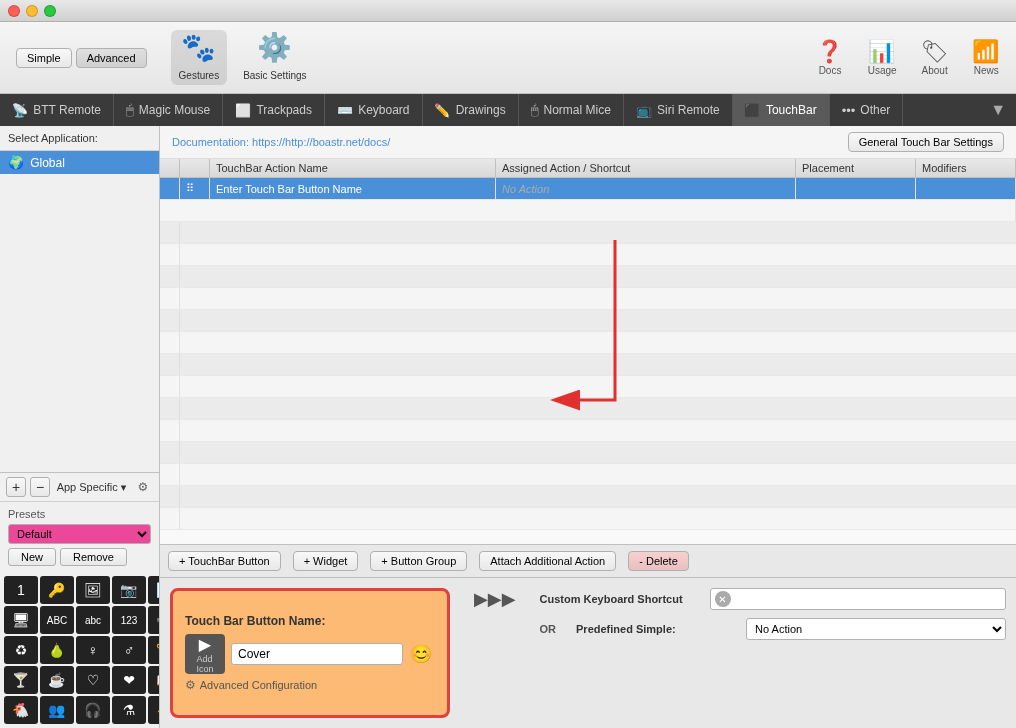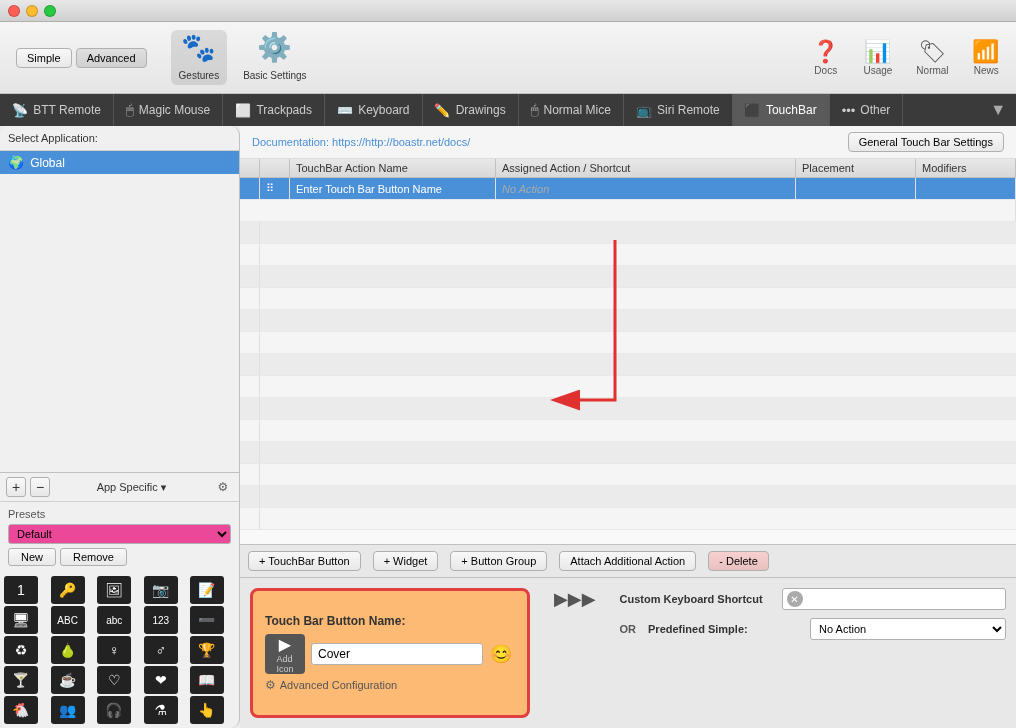--- a/index.html
+++ b/index.html
@@ -131,27 +131,26 @@
     }
 
     
     .main-layout {
       display: flex;
       height: calc(728px - 22px - 72px - 32px);
     }
 
     
     .sidebar {
-      width: 240px;
+      width: 160px;
       background: #f0f0f0;
       border-right: 1px solid #c0c0c0;
       display: flex;
       flex-direction: column;
       overflow: hidden;
-      border-radius: 9px;
     }
     .sidebar-header {
       padding: 6px 8px;
       font-size: 11px;
       color: #333;
       border-bottom: 1px solid #d0d0d0;
     }
     .sidebar-item {
       padding: 4px 8px;
       display: flex;
@@ -423,21 +422,21 @@
     
     .right-config {
       display: flex;
       flex-direction: column;
       gap: 8px;
       flex: 1;
     }
     .config-row {
       display: flex;
       align-items: center;
-      gap: 12px;
+      gap: 20px;
     }
     .config-label {
       font-size: 11px;
       font-weight: 600;
       color: #333;
       min-width: 150px;
     }
     .shortcut-input {
       flex: 1;
       height: 22px;
@@ -509,21 +508,21 @@
     <div class="toolbar-right-item">
       <span class="icon">❓</span>
       <span>Docs</span>
     </div>
     <div class="toolbar-right-item">
       <span class="icon">📊</span>
       <span>Usage</span>
     </div>
     <div class="toolbar-right-item">
       <span class="icon">🏷</span>
-      <span>Normal</span>
+      <span>About</span>
     </div>
     <div class="toolbar-right-item">
       <span class="icon">📶</span>
       <span>News</span>
     </div>
   </div>
 </div>
 
 <div class="device-tabs">
   <div class="device-tab">

